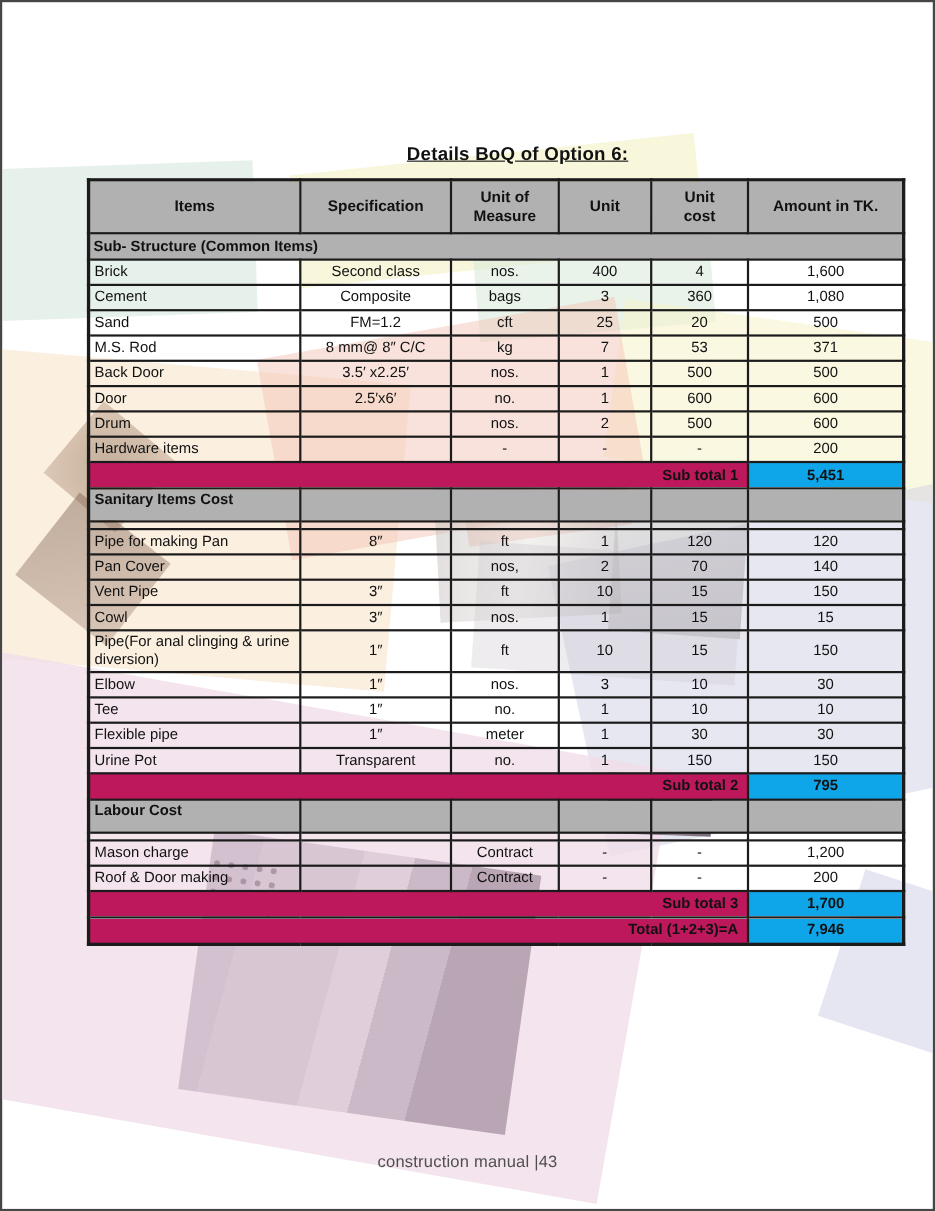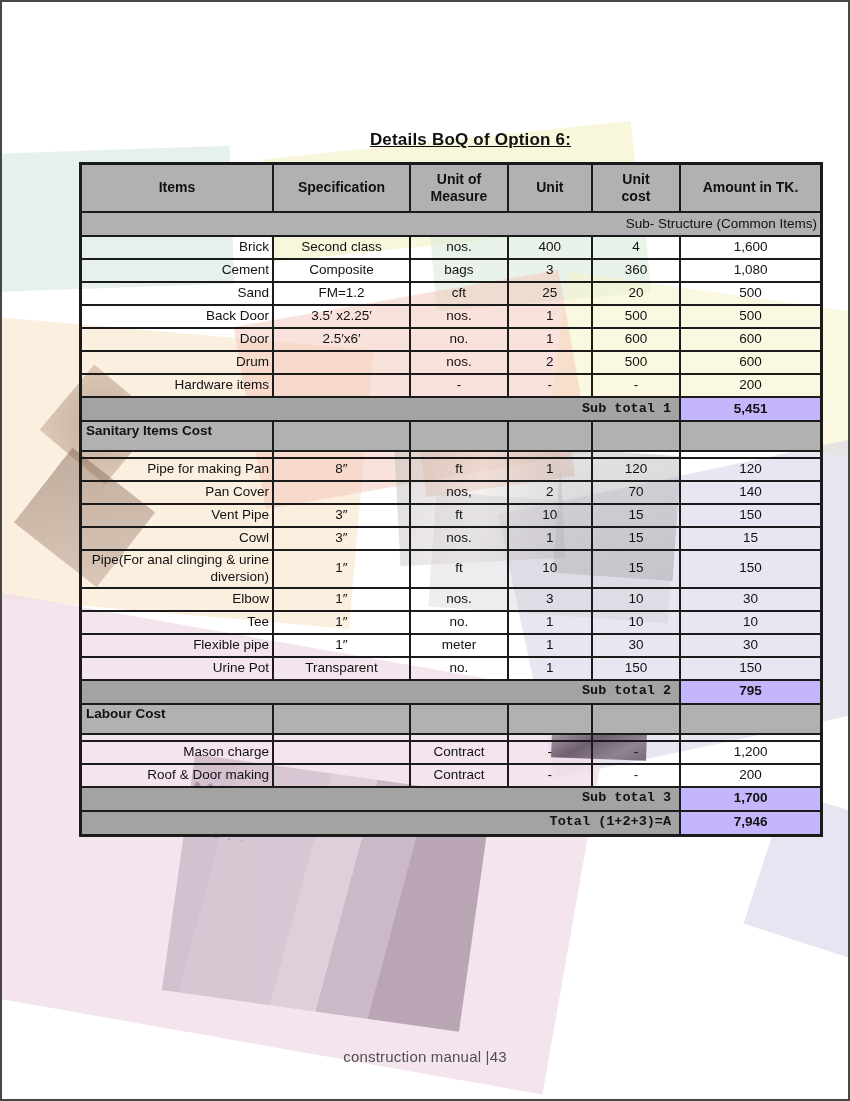--- a/index.html
+++ b/index.html
@@ -36,29 +36,29 @@
   .fg{position:absolute;inset:0;z-index:1;border-radius:19px;}
   #title{position:absolute;left:120px;top:128px;width:697px;text-align:center;
     font-size:17px;font-weight:bold;text-decoration:underline;letter-spacing:.2px;}
   #tablewrap{position:absolute;left:77px;top:160px;width:744px;}
   table{border-collapse:collapse;width:100%;table-layout:fixed;font-size:13.5px;line-height:1.25;}
   td,th{border:2px solid #1b1b1b;padding:1px 3px;overflow:hidden;background:transparent;}
   table{border:3px solid #1b1b1b;}
   th{background:#b1b1b1;font-size:14px;font-weight:bold;text-align:center;vertical-align:middle;height:44px;}
   .th-pre{white-space:pre-line;}
   tr.datarow td{height:19px;}
-  .c-item{text-align:right;padding-left:4px;}
+  .c-item{text-align:left;padding-left:4px;}
   .c-center{text-align:center;}
-  tr.sec-merged td{background:#b1b1b1;font-weight:normal;text-align:right;height:20px;}
+  tr.sec-merged td{background:#b1b1b1;font-weight:bold;text-align:left;height:20px;}
   tr.sec-head td{background:#b1b1b1;height:26px;vertical-align:top;}
   tr.sec-head td.sec-name{font-weight:bold;text-align:left;padding-left:4px;}
   tr.spacer td{height:5px;padding:0;}
   tr.subtotal td{height:20px;font-weight:bold;}
-  .st-label{background:#a3a3a3;text-align:right;padding-right:8px;font-family:Liberation Mono, monospace;}
-  .st-value{background:#c4b5fd;text-align:center;}
+  .st-label{background:#be185d;text-align:right;padding-right:8px;}
+  .st-value{background:#0ea5e9;text-align:center;}
   #footer{position:absolute;left:0;top:1046px;width:100%;text-align:center;
     font-size:15px;color:#4f4f4f;letter-spacing:.2px;}
 </style>
 </head>
 <body>
 
 <div id="page">
 
   <div class="bg">
     <div class="sh-mint-left"></div>
@@ -128,20 +128,28 @@
         </tr>
         <tr class="datarow">
           <td class="c-item">Sand</td>
           <td class="c-center">FM=1.2</td>
           <td class="c-center">cft</td>
           <td class="c-center">25</td>
           <td class="c-center">20</td>
           <td class="c-center">500</td>
         </tr>
         <tr class="datarow">
+          <td class="c-item">M.S. Rod</td>
+          <td class="c-center">8 mm@ 8″ C/C</td>
+          <td class="c-center">kg</td>
+          <td class="c-center">7</td>
+          <td class="c-center">53</td>
+          <td class="c-center">371</td>
+        </tr>
+        <tr class="datarow">
           <td class="c-item">Back Door</td>
           <td class="c-center">3.5′ x2.25′</td>
           <td class="c-center">nos.</td>
           <td class="c-center">1</td>
           <td class="c-center">500</td>
           <td class="c-center">500</td>
         </tr>
         <tr class="datarow">
           <td class="c-item">Door</td>
           <td class="c-center">2.5′x6′</td>

